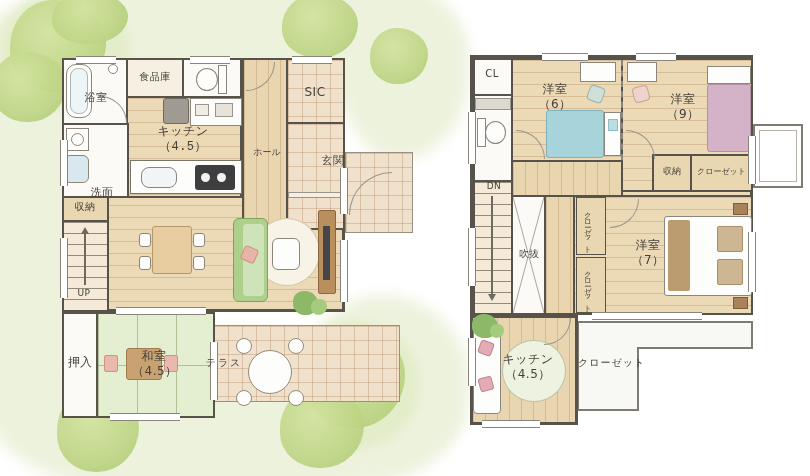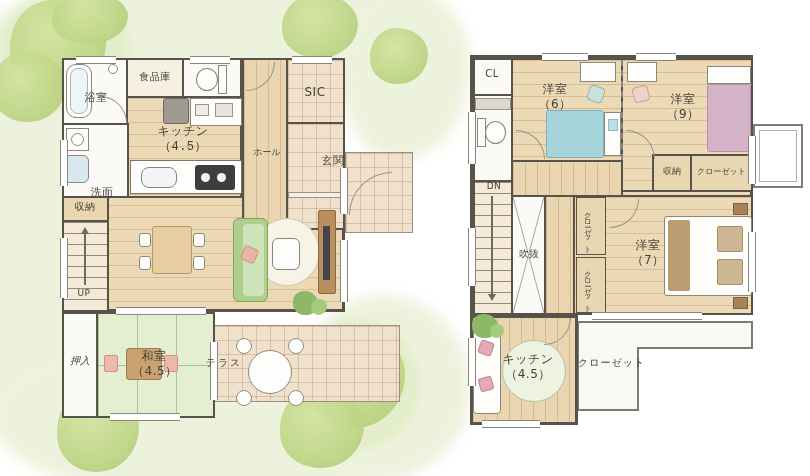--- a/index.html
+++ b/index.html
@@ -155,21 +155,21 @@
   <div class="lbl" style="left:150px;top:125px;width:66px;font-size:12px;font-family:Liberation Mono, monospace;">
     <span>キッチン</span>
     <span class="sz">（4.5）</span>
   </div>
   <div class="lbl" style="left:82px;top:147px;width:40px;margin-top:39px;">洗面</div>
   <div class="lbl" style="left:64px;top:201px;width:42px;font-size:10px;">収納</div>
   <div class="lbl" style="left:250px;top:147px;width:34px;font-size:9px;letter-spacing:0;">ホール</div>
   <div class="lbl" style="left:296px;top:85px;width:38px;font-size:12px;">SIC</div>
   <div class="lbl" style="left:316px;top:154px;width:34px;">玄関</div>
   <div class="lbl" style="left:70px;top:288px;width:28px;font-size:9px;">UP</div>
-  <div class="lbl" style="left:66px;top:355px;width:28px;font-size:10px;letter-spacing:0;font-style:italic;">押入</div>
+  <div class="lbl" style="left:66px;top:355px;width:28px;font-size:12px;letter-spacing:0;">押入</div>
   <div class="lbl" style="left:132px;top:349px;width:44px;font-size:12px;">
     <span>和室</span>
     <span class="sz">（4.5）</span>
   </div>
   <div class="lbl" style="left:202px;top:357px;width:44px;font-size:10px;letter-spacing:2px;">テラス</div>
 
   <svg class="abs" style="left:574px;top:318px;z-index:1;" width="182" height="96" viewBox="0 0 182 96">
     <polygon points="4,4 178,4 178,30 64,30 64,92 4,92" fill="#f8f8f5" stroke="#807b72" stroke-width="2"></polygon>
   </svg>
   <div class="abs" style="left:753px;top:124px;width:50px;height:64px;background:#fff;border:2px solid #807b72;z-index:1;">

